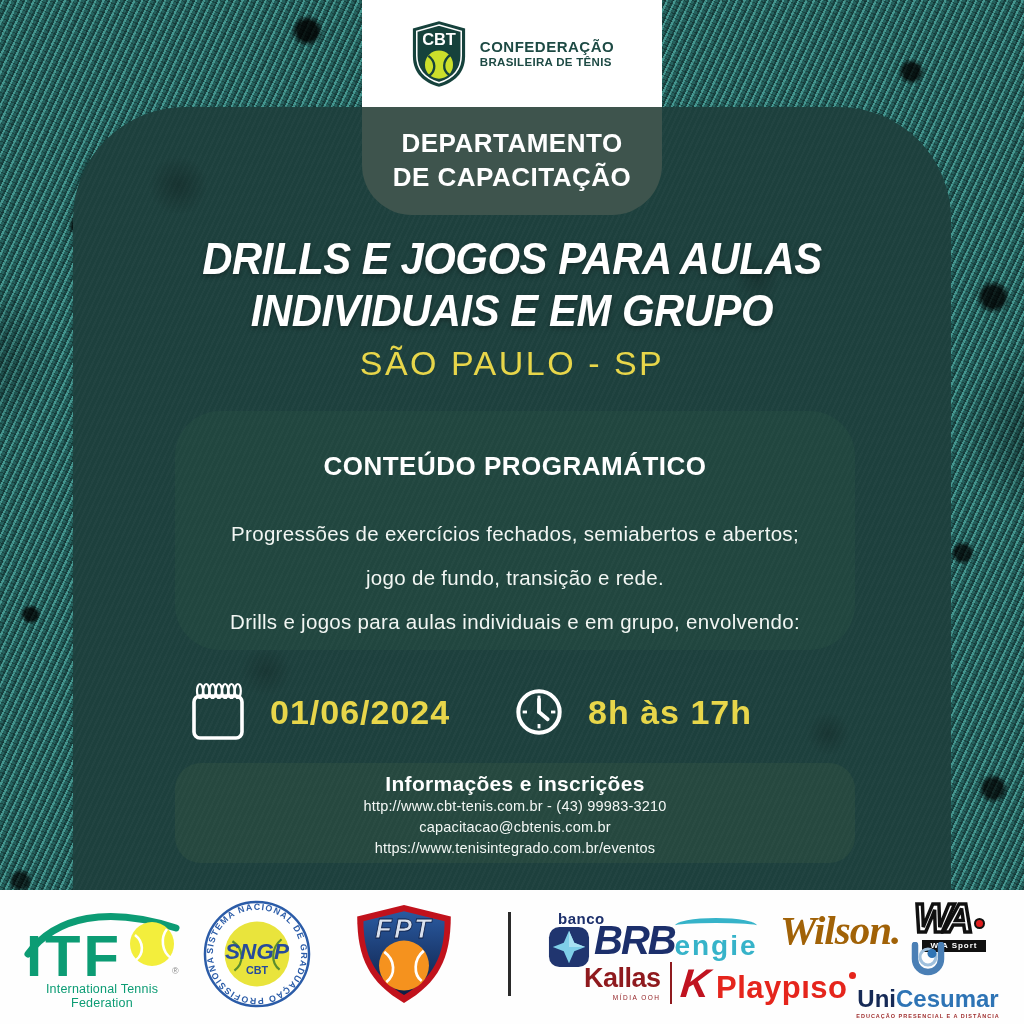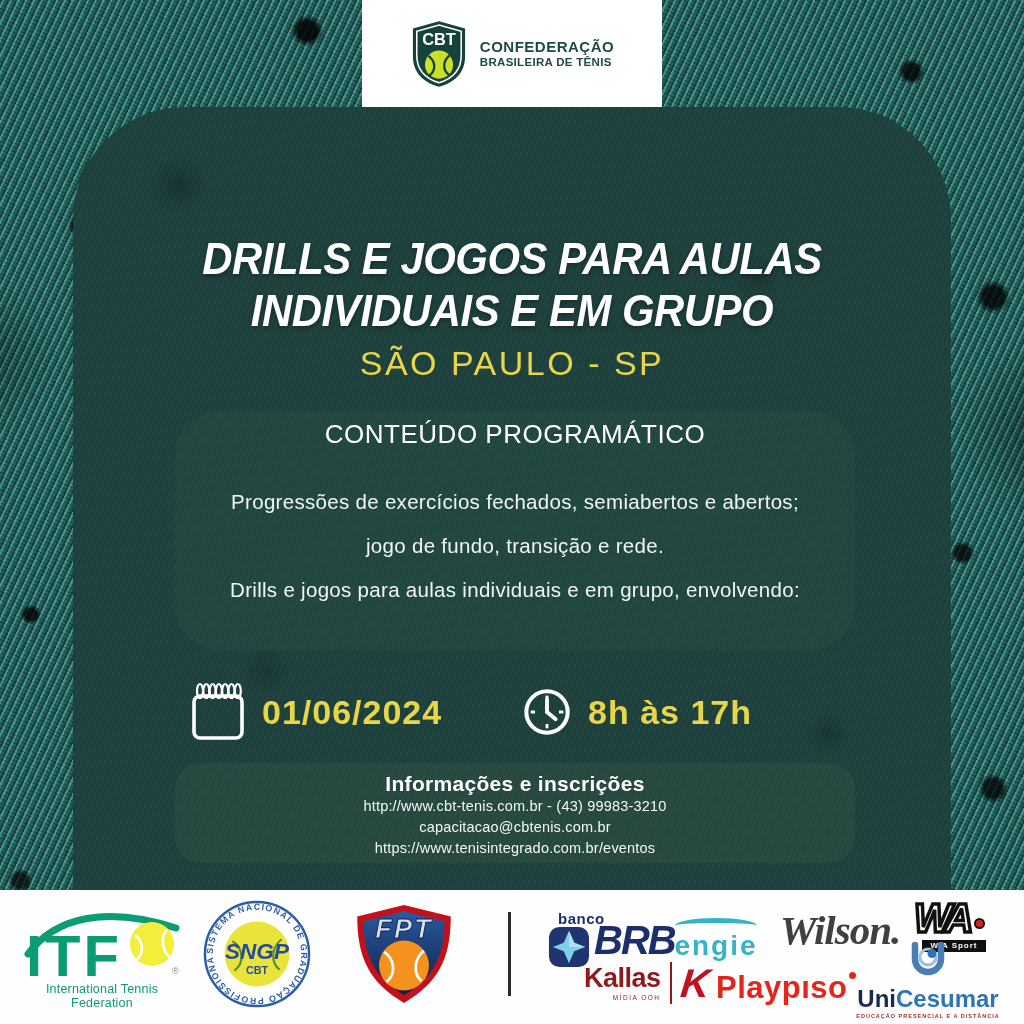--- a/index.html
+++ b/index.html
@@ -50,28 +50,28 @@
   .title{position:absolute;left:73px;top:233px;width:878px;text-align:center;color:#ffffff;
     font-weight:bold;font-style:italic;font-size:45px;line-height:1.16;letter-spacing:-.5px;
     transform:scaleX(.93);text-shadow:0 2px 6px rgba(0,0,0,.35);}
   .location{position:absolute;left:73px;top:344px;width:878px;text-align:center;color:#e8d64a;
     font-size:34px;letter-spacing:2.5px;font-weight:normal;}
 
   
   .program-box{position:absolute;left:175px;top:411px;width:680px;height:239px;background:#21463f;
     border-radius:45px;color:#ffffff;text-align:center;
     background-image:repeating-linear-gradient(115deg, rgba(255,255,255,.02) 0 2px, transparent 2px 5px);}
-  .program-title{margin-top:8px;font-size:26px;font-weight:normal;letter-spacing:.5px;}
+  .program-title{margin-top:40px;font-size:26px;font-weight:bold;letter-spacing:.5px;}
   .program-lines{margin-top:30px;}
   .program-line{font-size:20.5px;letter-spacing:.3px;line-height:44px;color:#f2f6f3;}
 
   
   .schedule{position:absolute;left:190px;top:676px;width:562px;height:72px;
     display:flex;justify-content:space-between;align-items:center;}
-  .sched-item{display:flex;align-items:center;gap:16px;}
+  .sched-item{display:flex;align-items:center;gap:24px;}
   .sched-text{color:#e8d64a;font-size:34px;font-weight:bold;letter-spacing:1px;}
 
   
   .info-box{position:absolute;left:175px;top:763px;width:680px;height:100px;background:#26483f;
     border-radius:26px;color:#ffffff;text-align:center;
     background-image:repeating-linear-gradient(115deg, rgba(255,255,255,.02) 0 2px, transparent 2px 5px);}
   .info-title{margin-top:9px;font-size:21px;font-weight:bold;letter-spacing:.3px;}
   .info-line{font-size:14.5px;line-height:1.45;letter-spacing:.2px;color:#f4f8f6;}
 
   
@@ -86,21 +86,21 @@
   .brb{position:absolute;left:548px;top:20px;width:112px;height:54px;}
   .brb-banco{position:absolute;left:10px;top:0;font-size:15px;font-weight:bold;color:#1c2f6b;letter-spacing:.5px;}
   .brb-icon{position:absolute;left:0;top:16px;}
   .brb-abbr{position:absolute;left:46px;top:8px;font-size:40px;font-weight:bold;font-style:italic;color:#1c2f6b;letter-spacing:-2px;text-align:center;}
 
   .engie{position:absolute;left:668px;top:28px;width:96px;text-align:center;}
   .engie-arc{width:82px;height:15px;margin:0 auto;border-top:5px solid #36b3c9;border-radius:100% 100% 0 0;}
   .engie-name{font-size:28px;font-weight:bold;color:#36b3c9;letter-spacing:2px;margin-top:-3px;}
 
   .wilson{position:absolute;left:780px;top:16px;font-family:"Liberation Serif",serif;
-    font-size:41px;font-weight:bold;font-style:italic;color:#404040;letter-spacing:-1px;}
+    font-size:41px;font-weight:bold;font-style:italic;color:#a16207;letter-spacing:-1px;}
 
   .wasport{position:absolute;left:912px;top:10px;width:84px;height:58px;}
   .wasport-wa{position:absolute;left:2px;top:-4px;font-size:40px;font-weight:bold;color:#ffffff;
     -webkit-text-stroke:3.5px #101010;letter-spacing:-5px;font-style:italic;}
   .wasport-dot{position:absolute;left:62px;top:18px;width:11px;height:11px;border-radius:50%;background:#e01f1f;border:2px solid #101010;}
   .wasport-bar{position:absolute;left:10px;top:40px;width:64px;height:12px;background:#101010;color:#ffffff;
     font-size:8px;font-weight:bold;text-align:center;line-height:12px;letter-spacing:1px;}
 
   .kallas{position:absolute;left:584px;top:72px;display:flex;align-items:center;}
   .kallas-txt{text-align:right;}
@@ -134,20 +134,24 @@
       <circle cx="30" cy="46" r="14.5" fill="#ccdf2b"></circle>
       <path d="M19,37 C27,43 27,52 20,57.5" fill="none" stroke="#16423c" stroke-width="2.4"></path>
       <path d="M41.5,36 C33.5,42 33.5,52 40.5,56.5" fill="none" stroke="#16423c" stroke-width="2.4"></path>
     </svg>
     <div class="cbt-name">
       <div class="l1">CONFEDERAÇÃO</div>
       <div class="l2">BRASILEIRA DE TÊNIS</div>
     </div>
   </div>
 
+  <div class="dept-box">
+    <div>DEPARTAMENTO</div>
+    <div>DE CAPACITAÇÃO</div>
+  </div>
 
   <div class="title">
     <div>DRILLS E JOGOS PARA AULAS</div>
     <div>INDIVIDUAIS E EM GRUPO</div>
   </div>
   <div class="location">SÃO PAULO - SP</div>
 
   <div class="program-box">
     <div class="program-title">CONTEÚDO PROGRAMÁTICO</div>
     <div class="program-lines">

